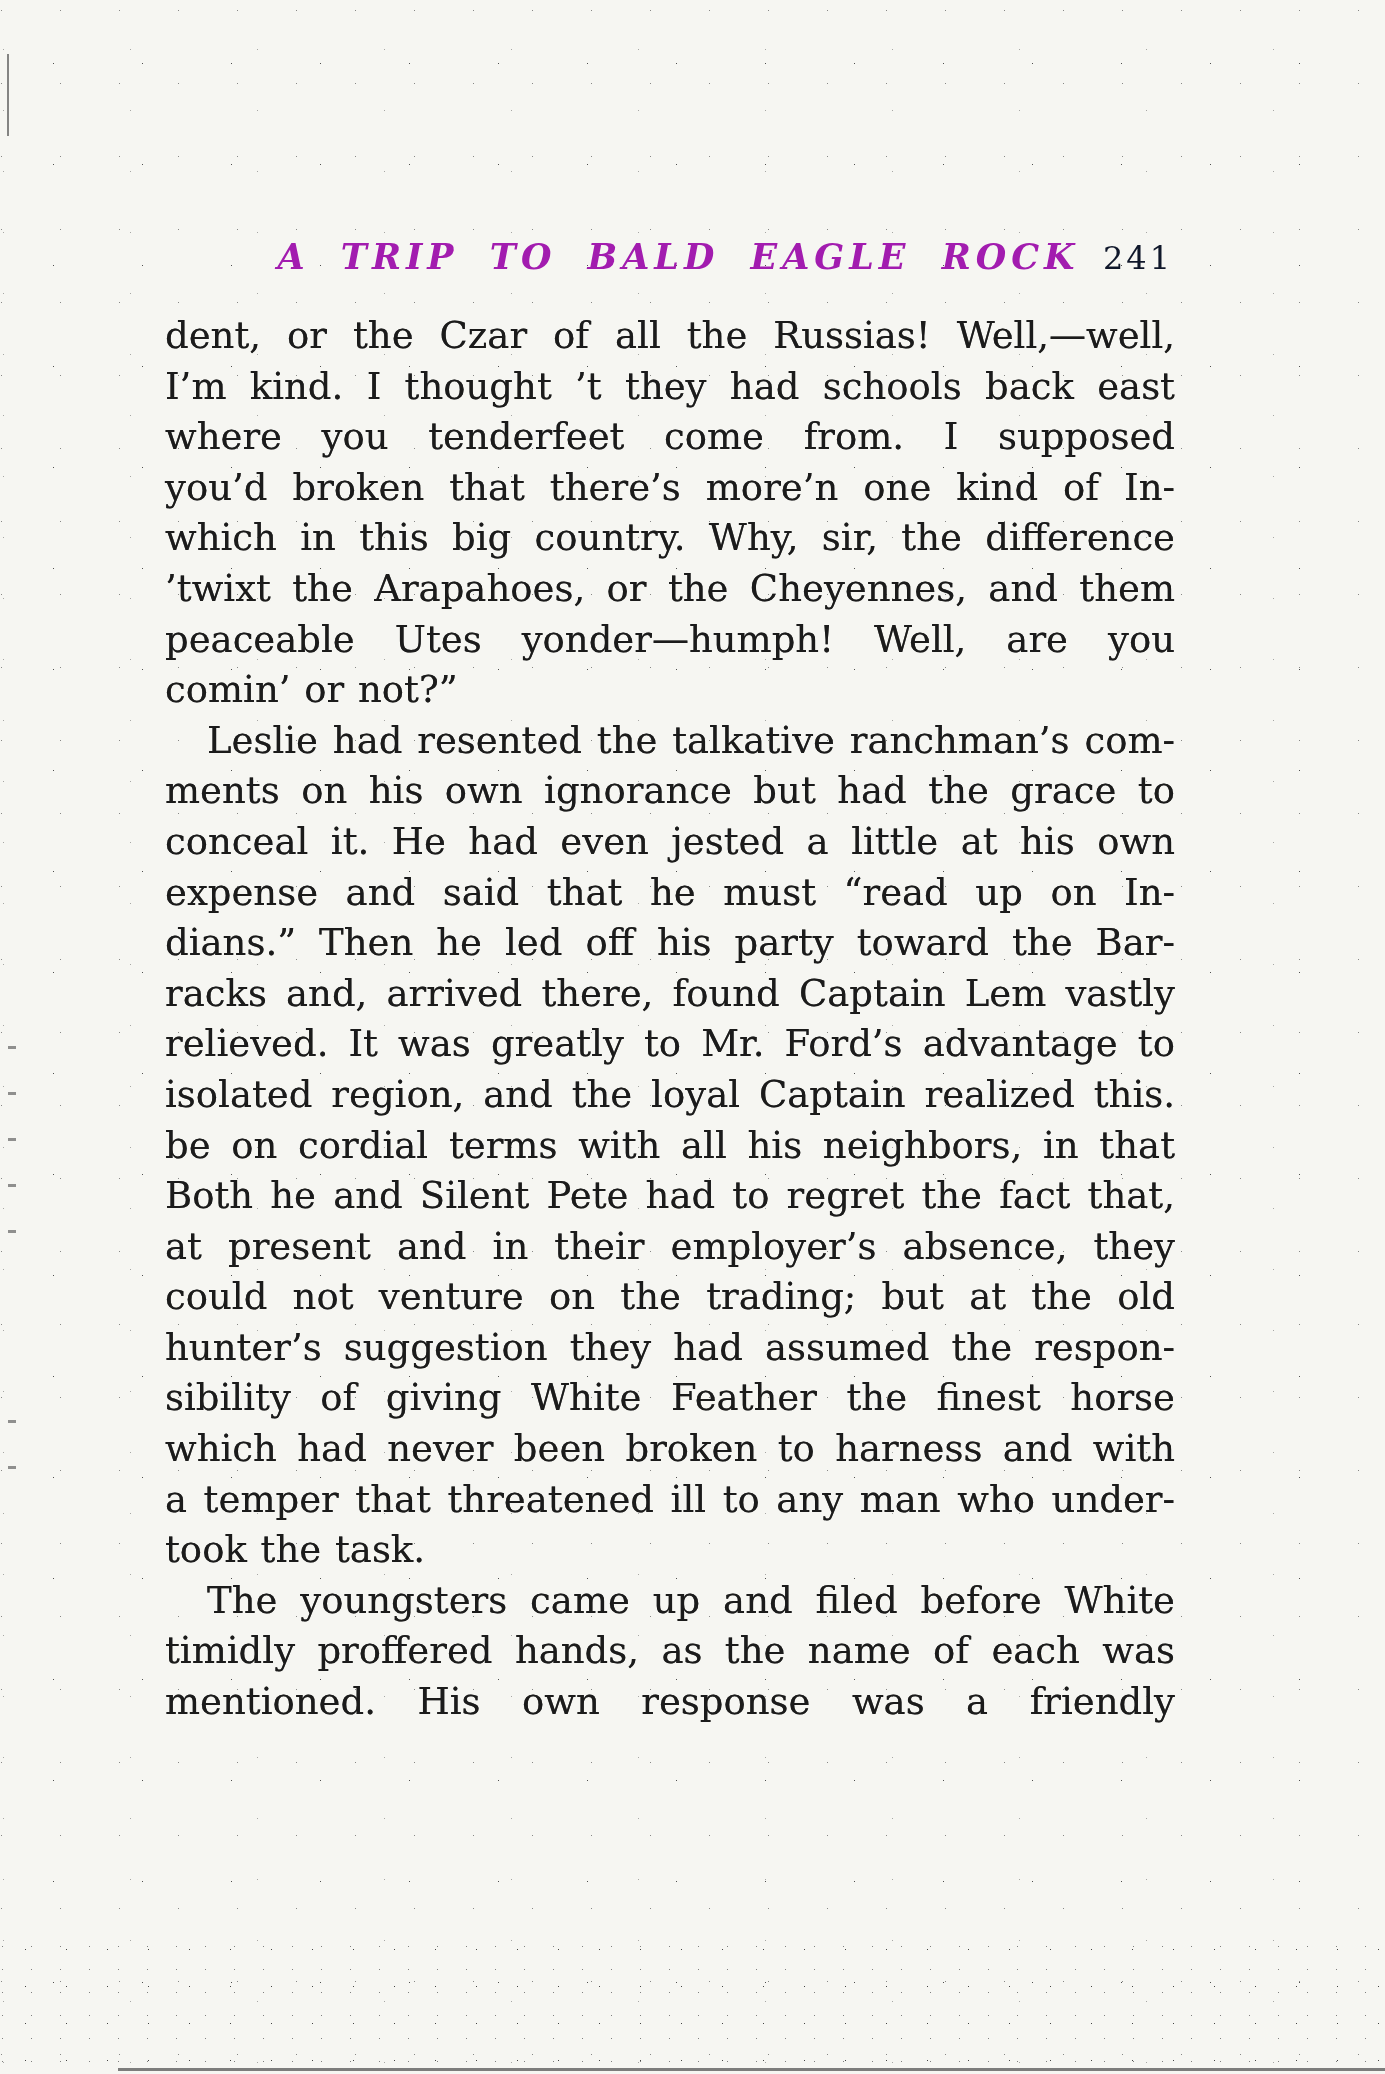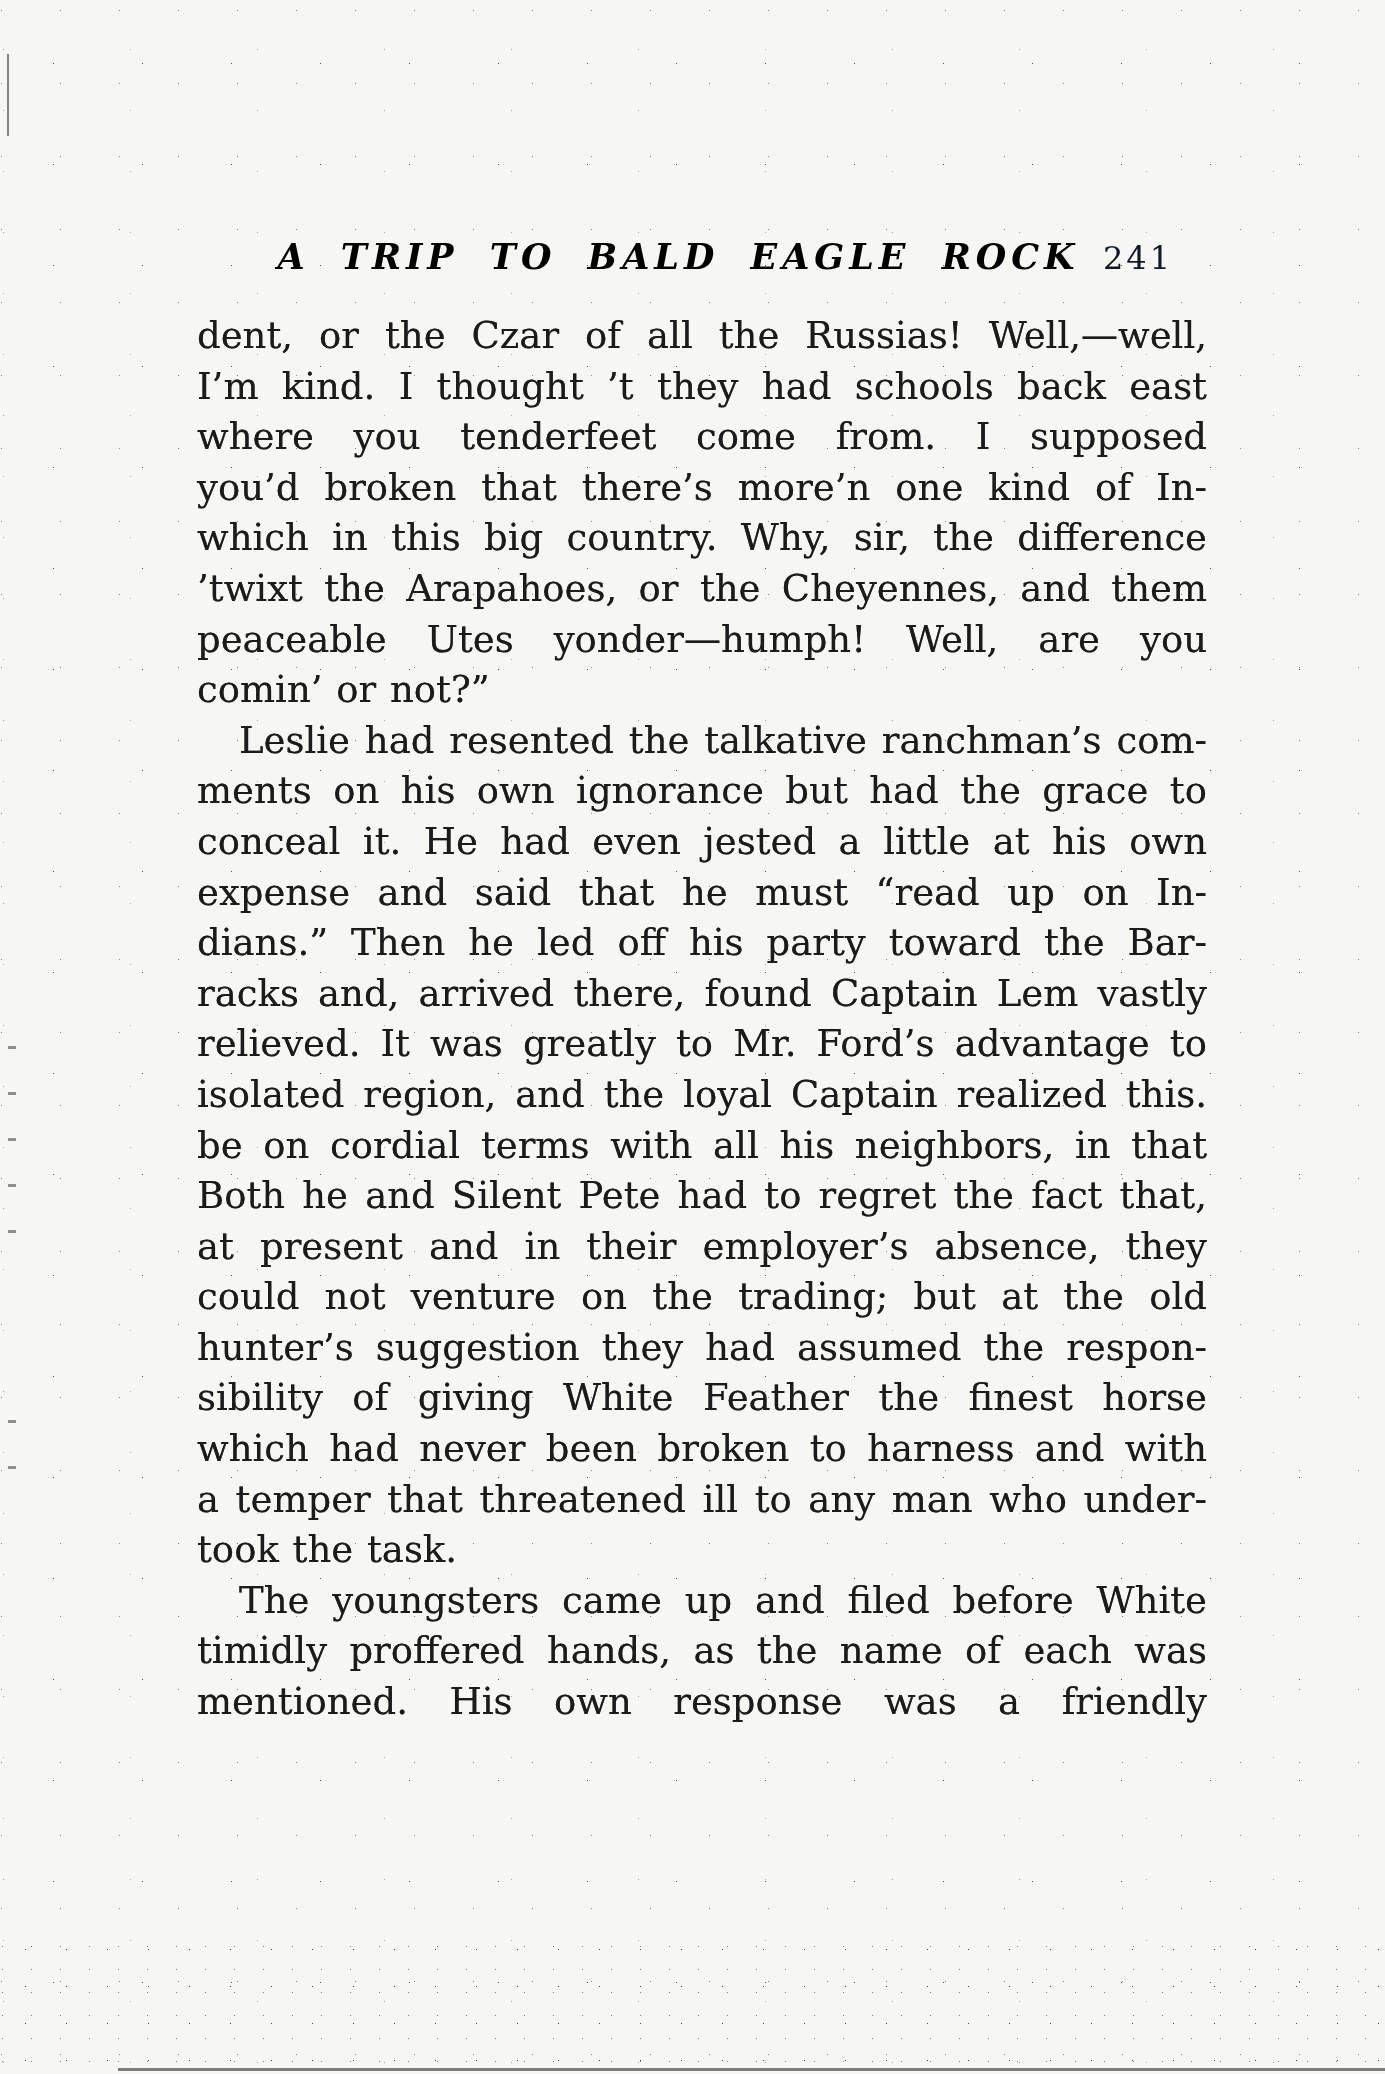--- a/index.html
+++ b/index.html
@@ -37,37 +37,36 @@
   }
   .running-title {
     position: absolute;
     left: 17px; right: 0; top: 0;
     text-align: center;
     font-style: italic;
     font-weight: 600;
     font-size: 35px;
     letter-spacing: 5px;
     word-spacing: 14px;
-    color: #000000;
+    color: #a21caf;
   }
   .running-page-number {
     position: absolute;
     right: 2px; top: 3px;
     font-size: 32px;
     letter-spacing: 3px;
     color: #0f172a;
   }
   .text-block {
     position: absolute;
     left: 165px; width: 1010px; top: 311px;
     font-size: 37px;
     line-height: 50.6px;
     word-spacing: 2px;
     text-shadow: 0 0 0.6px rgba(10,10,10,.65);
-    margin-left: 32px;
   }
   .line {
     text-align: justify;
     text-align-last: justify;
     white-space: normal;
   }
   .line.plain {
     text-align: right;
     text-align-last: left;
   }

